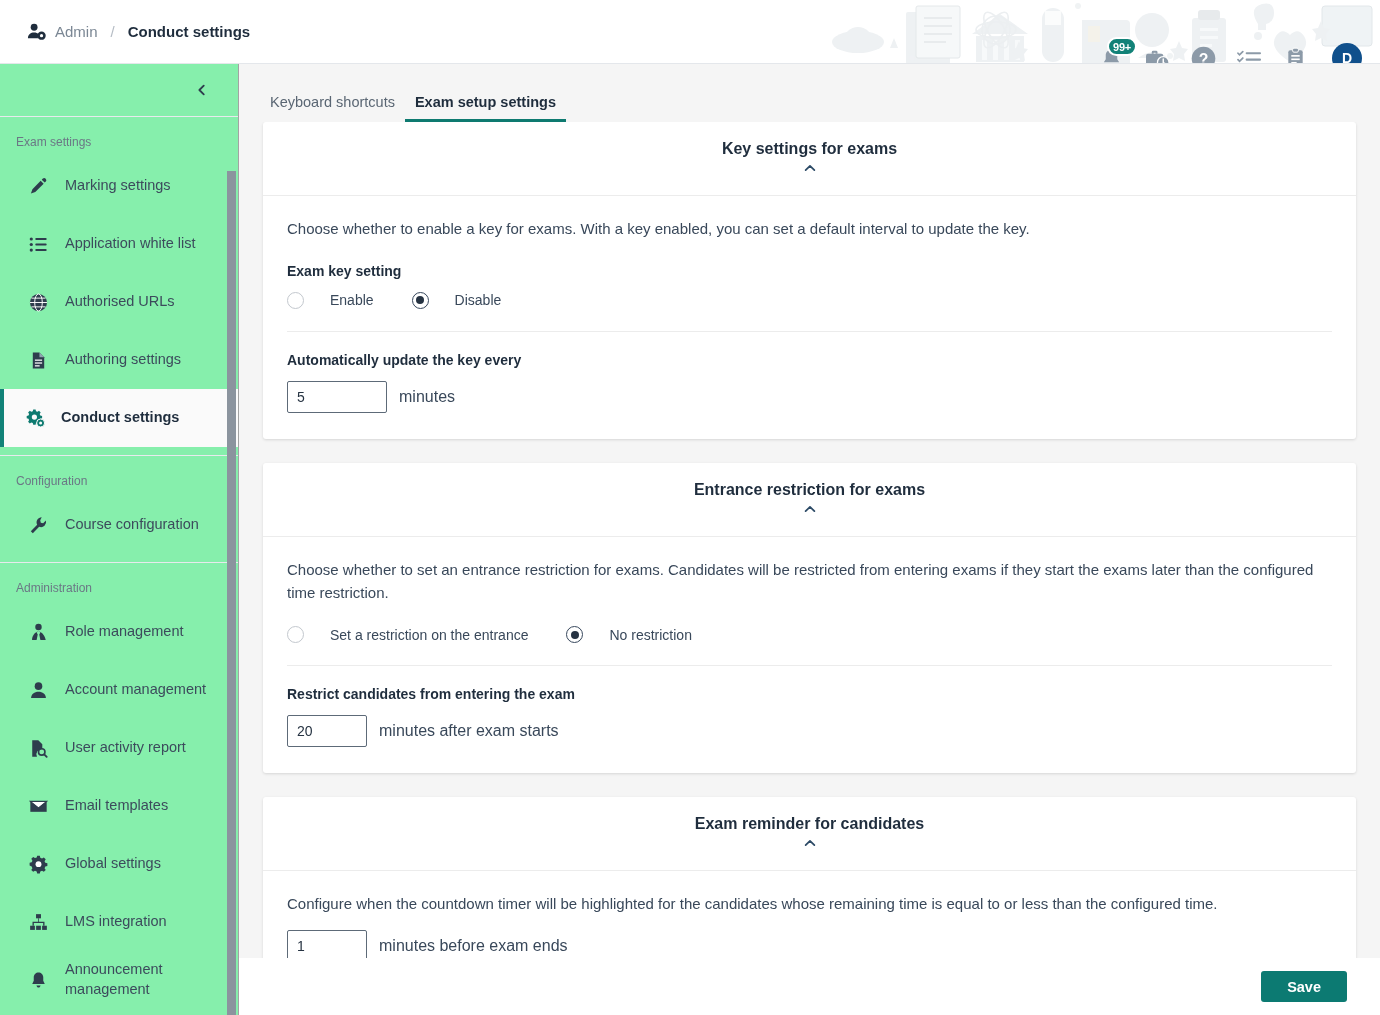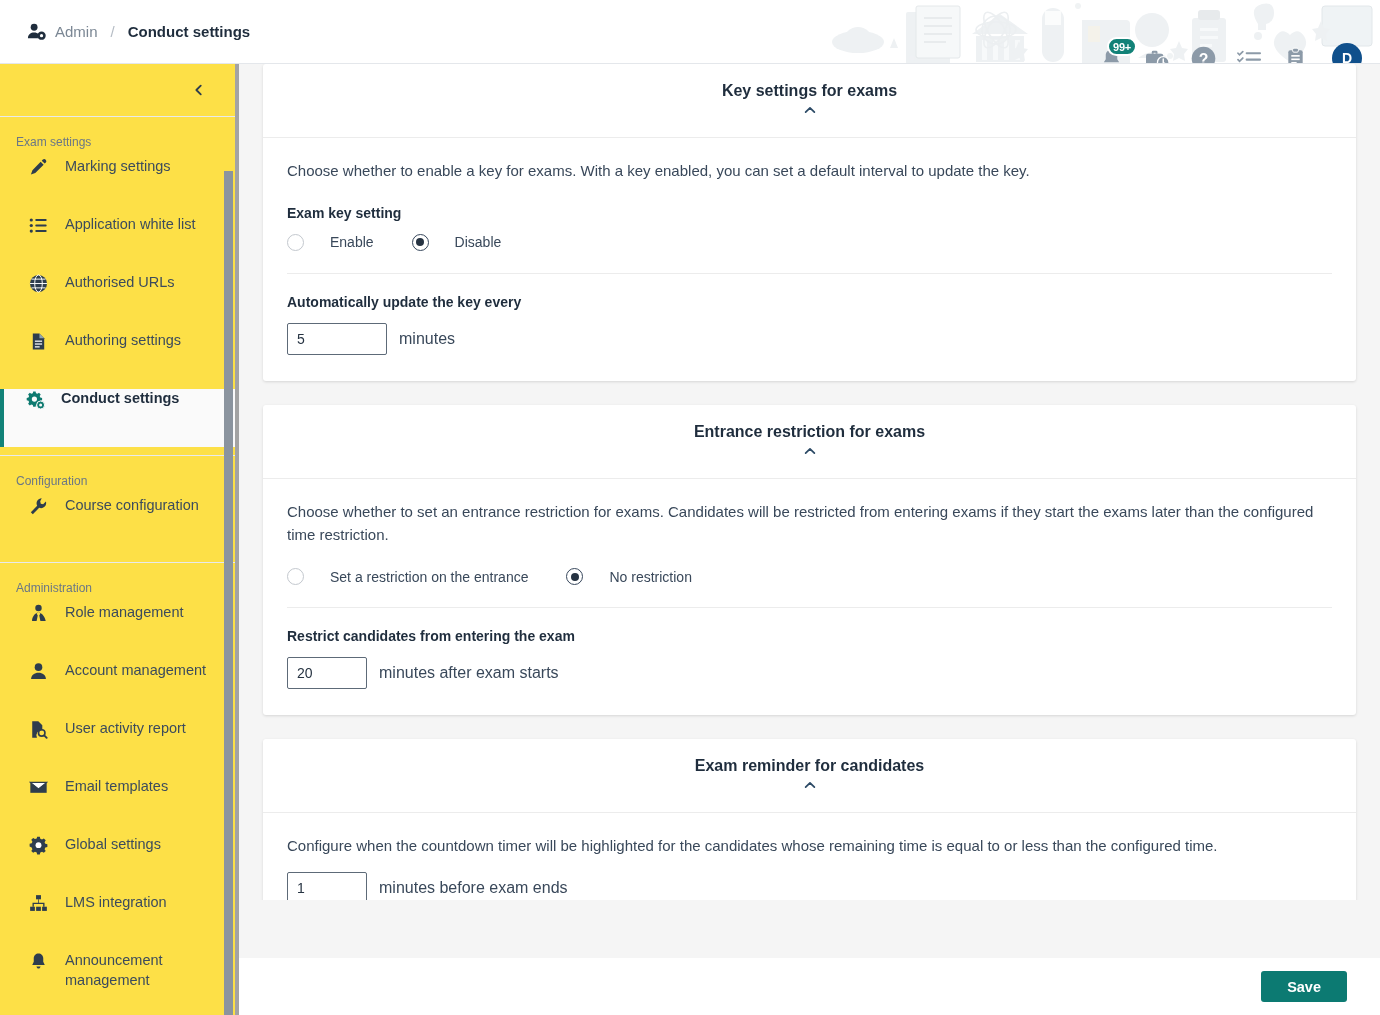--- a/index.html
+++ b/index.html
@@ -66,43 +66,43 @@
     background: #10508c; color: #ffffff;
     font-size: 14px; font-weight: bold;
     display: flex; align-items: center; justify-content: center;
     cursor: pointer; margin-left: 6px;
   }
 
   
   .sidebar {
     position: absolute; top: 64px; left: 0;
     width: 239px; height: 951px;
-    background: #fde047;
-    border-right: 4px solid #a3a3a3;
+    background: #86efac;
+    border-right: 1px solid #a3a3a3;
     z-index: 20;
   }
   .sidebar-head {
     height: 53px; border-bottom: 1px solid #e8eaed;
     display: flex; align-items: center; justify-content: flex-end;
     padding-right: 26px;
   }
   .collapse-btn { width: 20px; height: 20px; display: flex; align-items: center; justify-content: center; cursor: pointer; }
   .sidebar-scroll {
     position: relative;
     height: 898px;
     overflow: hidden;
   }
   .nav-group { border-bottom: 1px solid #e8eaed; padding-bottom: 8px; }
   .nav-group:last-child { border-bottom: none; }
   .group-label {
     font-size: 12px; color: #6b7785;
     padding: 18px 0 8px 16px; font-weight: normal;
   }
   .nav-item {
-    display: flex; align-items: flex-start;
+    display: flex; align-items: center;
     padding: 0 0 0 24px;
     min-height: 58px;
     cursor: pointer;
     border-left: 4px solid transparent;
     box-sizing: border-box;
     position: relative;
   }
   .nav-item .ico {
     width: 21px; height: 21px; margin-right: 16px;
     flex: 0 0 21px;
@@ -515,20 +515,28 @@
         <span class="lbl">Announcement management</span>
       </div>
     </div>
 
     <div class="sb-scrollbar"></div>
   </div>
 </div>
 
 <div class="main">
 
+  <div class="tabs">
+    <div class="tab">
+      <span>Keyboard shortcuts</span>
+    </div>
+    <div class="tab active">
+      <span>Exam setup settings</span>
+    </div>
+  </div>
 
   <div class="scrollarea">
 
     <div class="card">
       <div class="card-head">
         <span class="card-title">Key settings for exams</span>
         <span class="chev">
           <svg viewBox="0 0 16 16" width="14" height="14" fill="none" stroke="#2c4a66" stroke-width="2" stroke-linecap="round" stroke-linejoin="round">
             <polyline points="3,10.5 8,5.5 13,10.5"></polyline>
           </svg>

